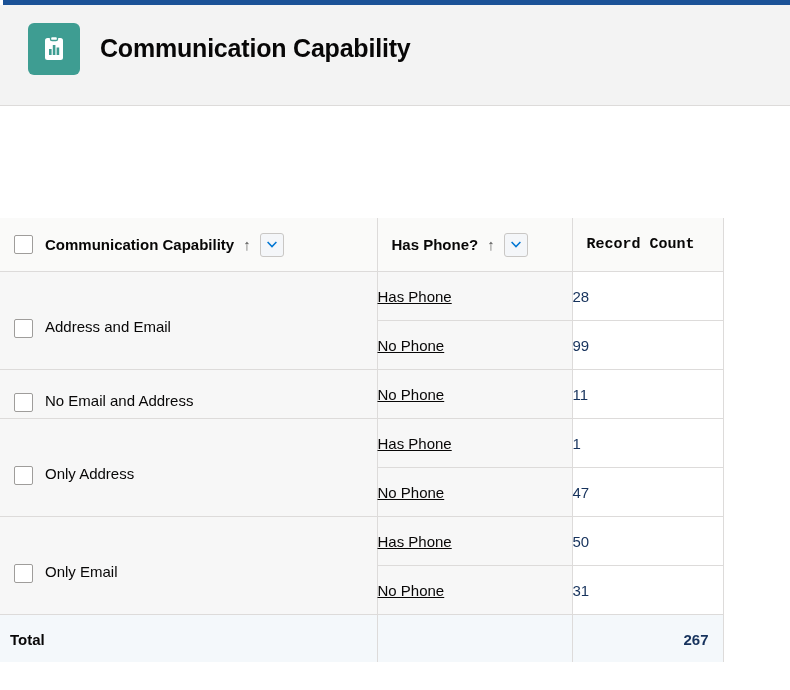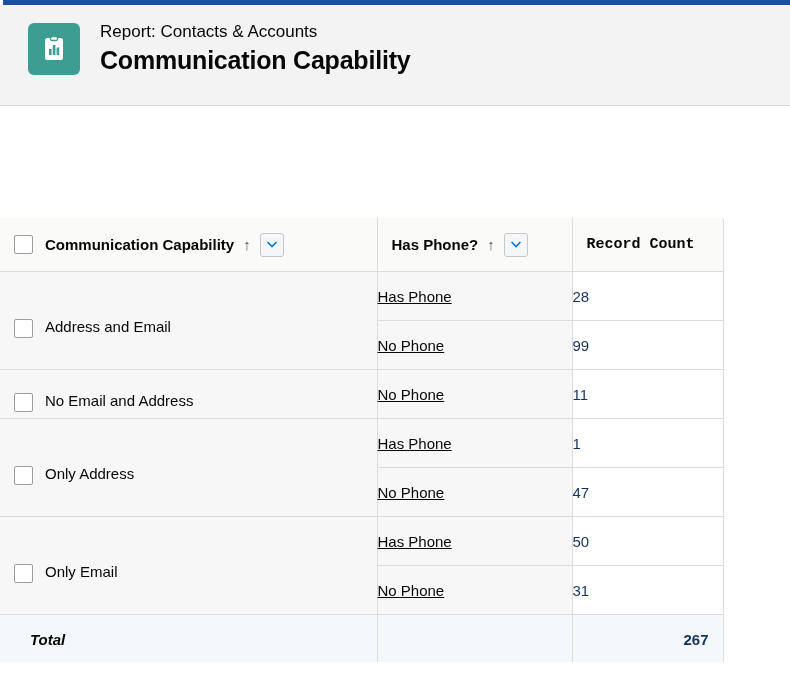--- a/index.html
+++ b/index.html
@@ -204,23 +204,22 @@
     height: 48px;
     padding-right: 14px;
     color: #16325c;
   }
   tr.total-row td {
     background: #f4f8fb;
     height: 48px;
     font-weight: bold;
   }
   tr.total-row td.total-label {
-    padding-left: 30px;
-    color: #080707;
-    font-style: italic;
+    padding-left: 10px;
+    color: #080707;
   }
   tr.total-row td.total-blank {
     background: #f4f8fb;
   }
   tr.total-row td.total-value {
     text-align: right;
     padding-right: 14px;
     color: #16325c;
     background: #f4f8fb;
   }
@@ -247,21 +246,20 @@
       <div class="report-icon">
         <svg width="28" height="28" viewBox="0 0 28 28" aria-hidden="true">
           <rect x="5" y="3" width="18" height="22" rx="2.5" fill="#ffffff"></rect>
           <rect x="10.5" y="1.5" width="7" height="4" rx="1.6" fill="#ffffff" stroke="#3e9d92" stroke-width="1.4"></rect>
           <rect x="9" y="14" width="2.6" height="6" fill="#3e9d92"></rect>
           <rect x="12.8" y="10" width="2.6" height="10" fill="#3e9d92"></rect>
           <rect x="16.6" y="12.5" width="2.6" height="7.5" fill="#3e9d92"></rect>
         </svg>
       </div>
       <div class="header-text">
-        <div class="eyebrow">Report: Contacts &amp; Accounts</div>
         <div class="report-title">Communication Capability</div>
       </div>
     </div>
   </div>
 
 
   <div class="table-wrap">
     <table class="report">
       <colgroup>
         <col class="col1">

